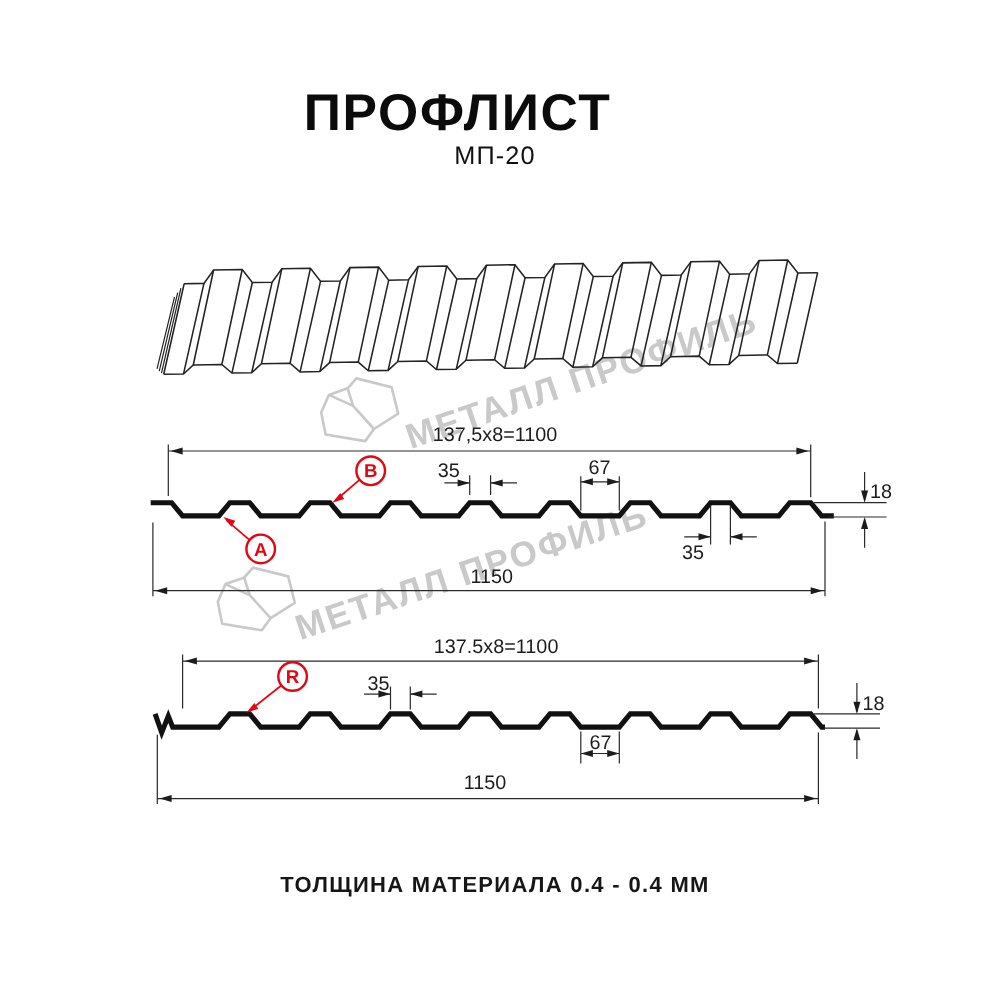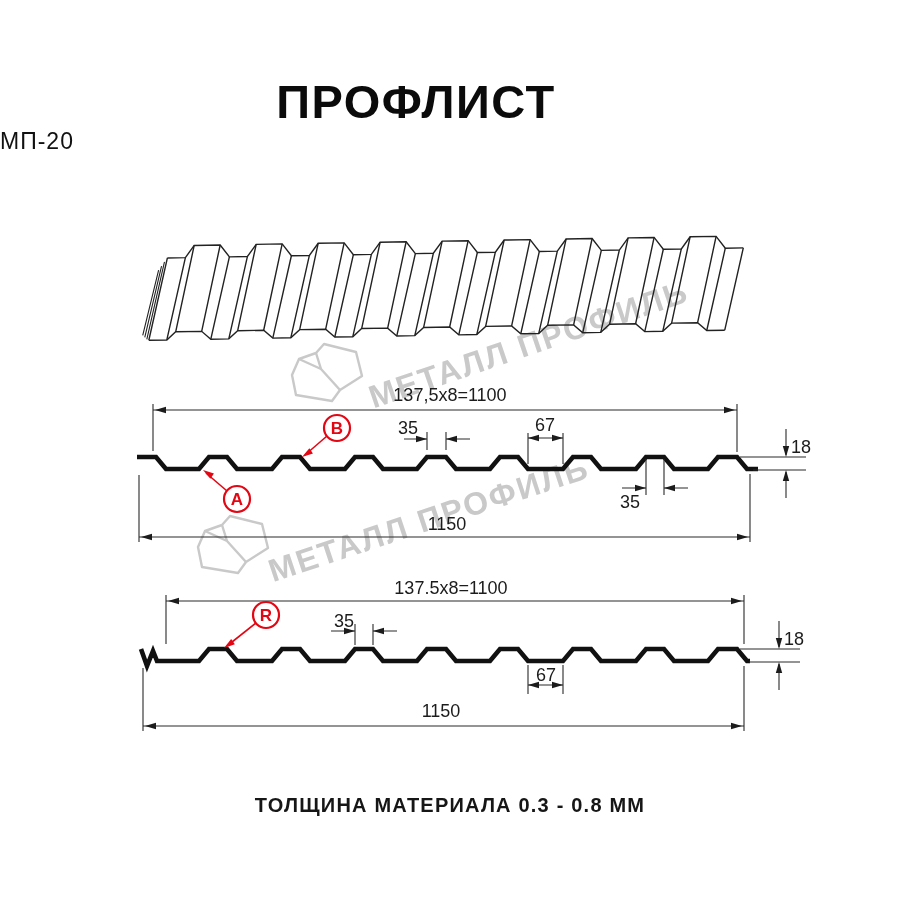--- a/index.html
+++ b/index.html
@@ -1,20 +1,20 @@
 <!DOCTYPE html>
 <html><head>
 <meta charset="utf-8">
 <style>
   html,body{margin:0;padding:0;background:#ffffff;}
   .page{position:relative;width:900px;height:900px;background:#fff;overflow:hidden;
         font-family:"Liberation Sans", sans-serif;}
   .title{position:absolute;top:74px;left:0;width:832px;text-align:center;
          font-size:47px;font-weight:bold;letter-spacing:1.5px;color:#0b0b0b;}
-  .subtitle{position:absolute;top:128px;left:0;width:900px;
+  .subtitle{position:absolute;top:128px;left:0;width:900px;text-align:center;
          font-size:23px;font-weight:500;letter-spacing:1px;color:#111;}
   .footer{position:absolute;top:794px;left:0;width:900px;text-align:center;
          font-size:20px;font-weight:bold;letter-spacing:1.2px;color:#161616;}
   svg{position:absolute;top:0;left:0;}
   .dimtext{font-family:"Liberation Sans",sans-serif;font-size:18px;fill:#1c1c1c;}
   .redletter{font-family:"Liberation Sans",sans-serif;font-size:17px;font-weight:bold;fill:#e30613;}
   .wmtext{font-family:"Liberation Sans",sans-serif;font-weight:bold;font-size:32px;
           letter-spacing:2px;fill:#c9c9c9;}
 </style>
 </head>
@@ -129,14 +129,14 @@
 
       <g stroke="#e30613" fill="none" stroke-width="2.2">
         <circle cx="266" cy="615" r="13"></circle>
         <line x1="256" y1="623" x2="227" y2="646" stroke-width="1.6"></line>
       </g>
       <polygon points="0,0 11,3.2 11,-3.2" transform="translate(224,648) rotate(-34.9)" fill="#e30613"></polygon>
       <text class="redletter" x="266" y="621" text-anchor="middle" font-size="15">R</text>
     </g>
   </svg>
 
-  <div class="footer">ТОЛЩИНА МАТЕРИАЛА 0.3 - 0.8 ММ</div>
+  <div class="footer">ТОЛЩИНА МАТЕРИАЛА 0.4 - 0.4 ММ</div>
 </div>
 
 </body></html>

